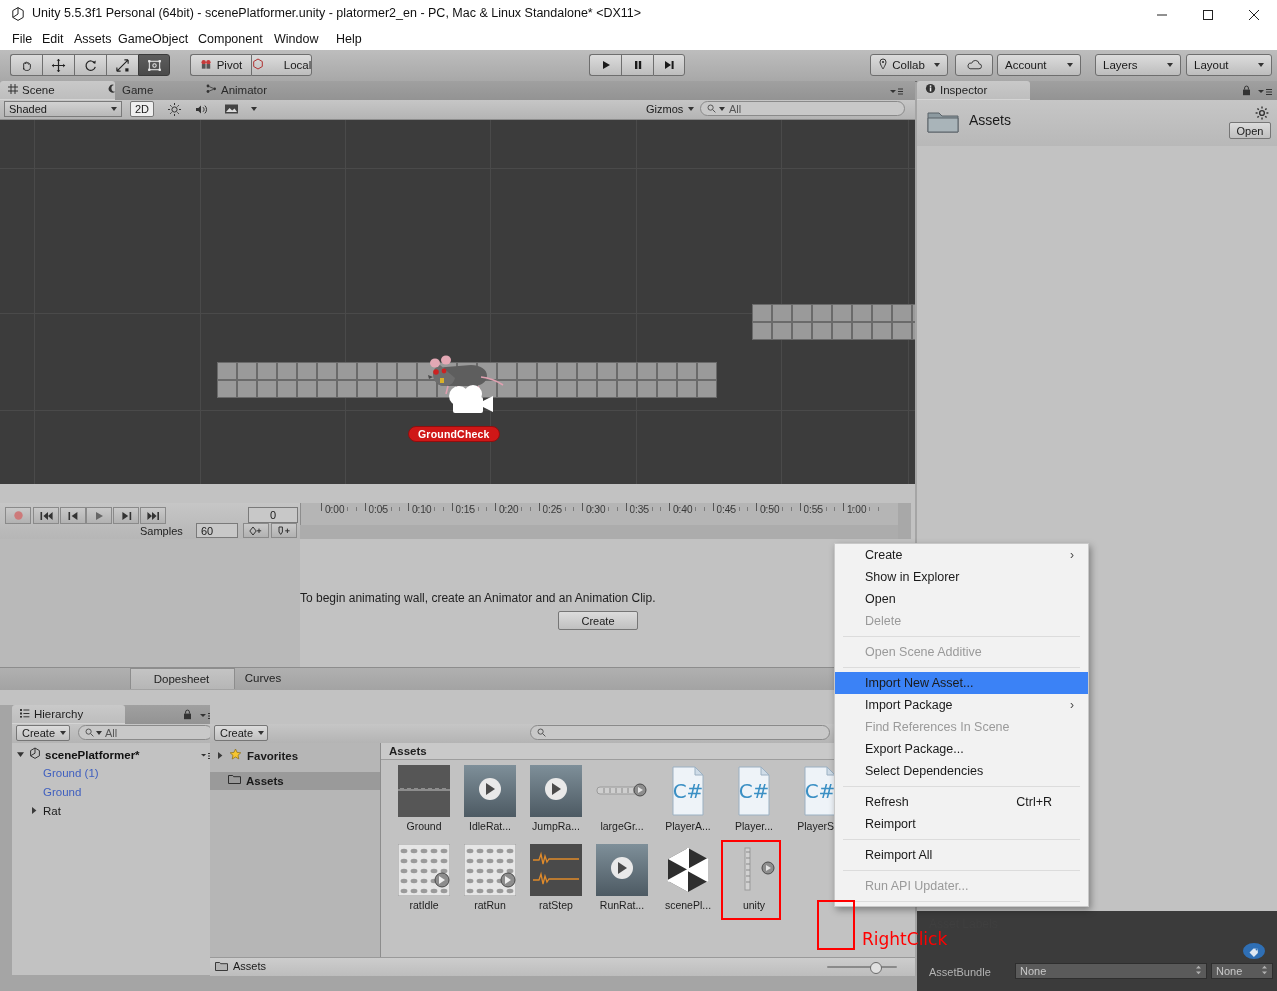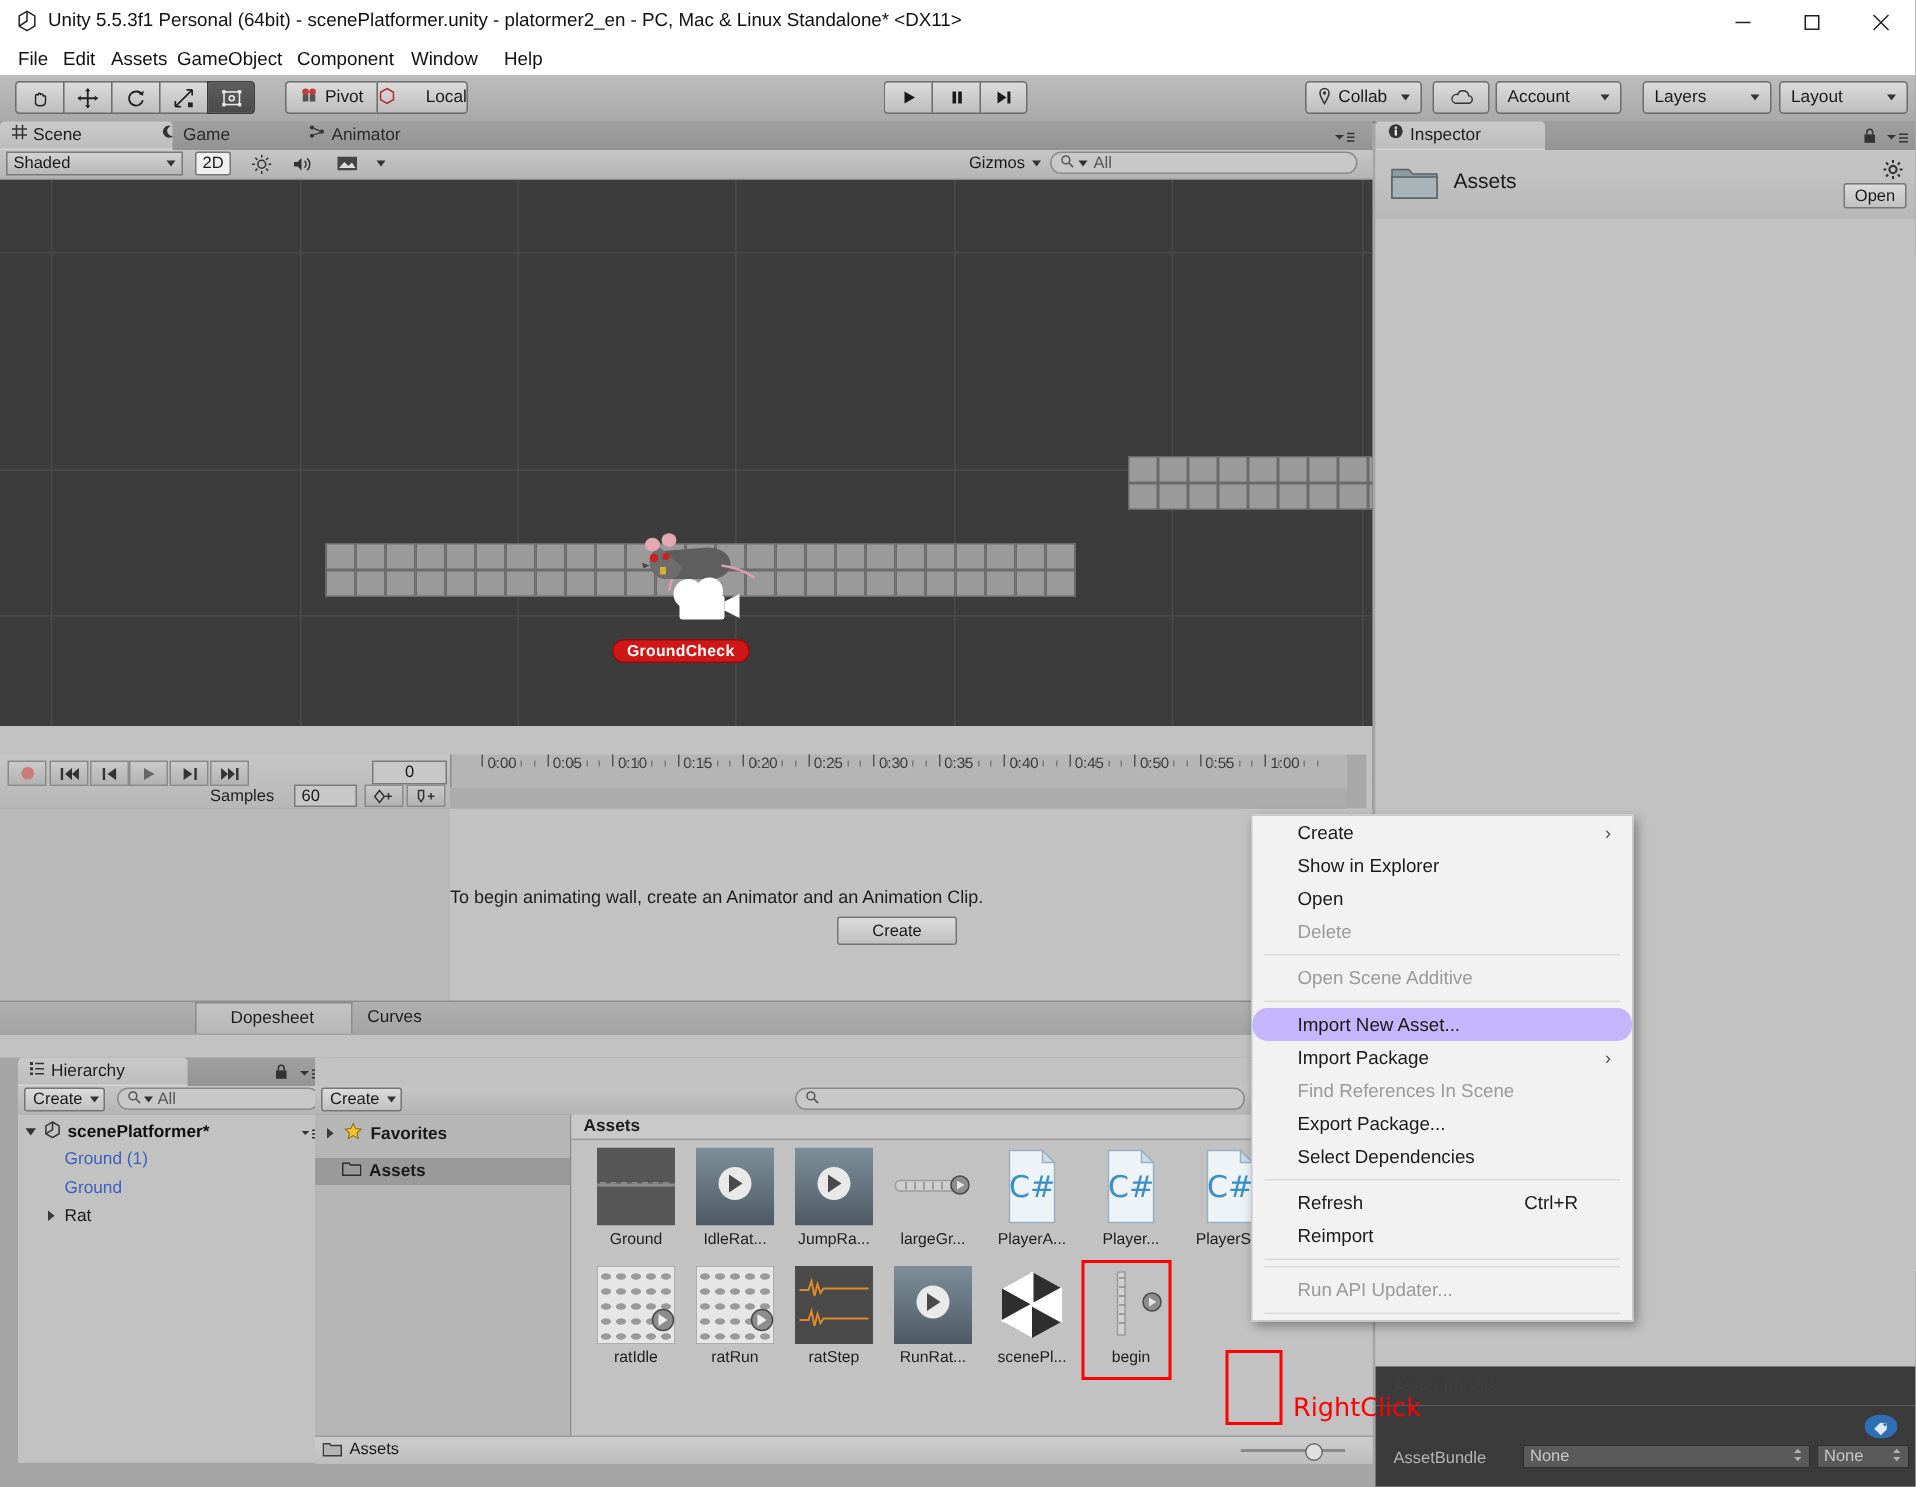--- a/index.html
+++ b/index.html
@@ -92,21 +92,21 @@
   .dk-sel{box-sizing:border-box;background:#5a5a5a;border:1px solid #2e2e2e;
     color:#c8c8c8;font-size:11px;display:flex;align-items:center;
     justify-content:space-between;padding:0 4px;cursor:default;}
 
   
   .ctxmenu{position:absolute;background:#f2f2f2;border:1px solid #c8c8c8;
     box-shadow:2px 3px 7px rgba(0,0,0,.35);z-index:50;}
   .ctxitem{position:relative;height:22px;line-height:22px;padding:0 10px 0 30px;
     font-size:12.5px;color:#1a1a1a;white-space:nowrap;cursor:default;}
   .ctxitem.disabled{color:#9a9a9a;}
-  .ctxitem.sel{background:#c4b5fd;border-radius:10px;}
+  .ctxitem.sel{background:#3b82f6;}
   .ctxitem .sc{position:absolute;right:36px;top:0;font-size:12.5px;color:#1a1a1a;}
   .ctxitem .arw{position:absolute;right:14px;top:0;font-size:12px;color:#4a4a4a;}
   .ctxsep{height:1px;background:#dcdcdc;margin:4px 8px;}
 
   .annot{position:absolute;color:#ff0000;font-size:17px;font-weight:normal;z-index:60;
     font-family:"DejaVu Sans",sans-serif;}
   .annotbox{position:absolute;border:2px solid #ff0000;box-sizing:border-box;z-index:60;}
 
   .scrollv{position:absolute;background:#a8a8a8;}
   .hdrrow{position:absolute;font-size:11.5px;font-weight:bold;color:#1e1e1e;}
@@ -945,21 +945,21 @@
                   <line x1="18" y1="8" x2="22" y2="8"></line>
                   <line x1="18" y1="14" x2="22" y2="14"></line>
                   <line x1="18" y1="20" x2="22" y2="20"></line>
                   <line x1="18" y1="26" x2="22" y2="26"></line>
                   <line x1="18" y1="32" x2="22" y2="32"></line>
                   <line x1="18" y1="38" x2="22" y2="38"></line>
                 </g>
                 <circle cx="40" cy="24" r="6" fill="#8d8d8d" stroke="#4a4a4a"></circle>
                 <path d="M38 21l5 3-5 3z" fill="#e4e4e4"></path>
               </svg></div>
-            <div class="nm">begin</div>
+            <div class="nm">unity</div>
           </div>
         </div>
     </div>
 
     <div style="position:absolute;left:0;top:252px;width:705px;height:18px;background:linear-gradient(#cdcdcd,#bdbdbd);border-top:1px solid #9a9a9a">
       <span style="position:absolute;left:5px;top:3px">
         <svg width="13" height="11" viewBox="0 0 13 11">
             <path d="M0.5 9.5V1.5h4.2l1 1.2h6.8v6.8z" fill="#b4b4b4" stroke="#3a3a3a" stroke-width="1"></path>
           </svg>
       </span>
@@ -1059,20 +1059,21 @@
         <div class="ctxsep"></div>
         <div class="ctxitem sel"><span>Import New Asset...</span></div>
         <div class="ctxitem"><span>Import Package</span><span class="arw">›</span></div>
         <div class="ctxitem disabled"><span>Find References In Scene</span></div>
         <div class="ctxitem"><span>Export Package...</span></div>
         <div class="ctxitem"><span>Select Dependencies</span></div>
         <div class="ctxsep"></div>
         <div class="ctxitem"><span>Refresh</span><span class="sc">Ctrl+R</span></div>
         <div class="ctxitem"><span>Reimport</span></div>
         <div class="ctxsep"></div>
+        <div class="ctxitem"><span>Reimport All</span></div>
         <div class="ctxsep"></div>
         <div class="ctxitem disabled"><span>Run API Updater...</span></div>
         <div class="ctxsep"></div>
       </div>
   </div>
 
   <div class="annotbox" style="left:721px;top:840px;width:60px;height:80px;"></div>
   <div class="annotbox" style="left:817px;top:900px;width:38px;height:50px;"></div>
   <div class="annot" style="left:862px;top:929px">RightClick</div>
 

